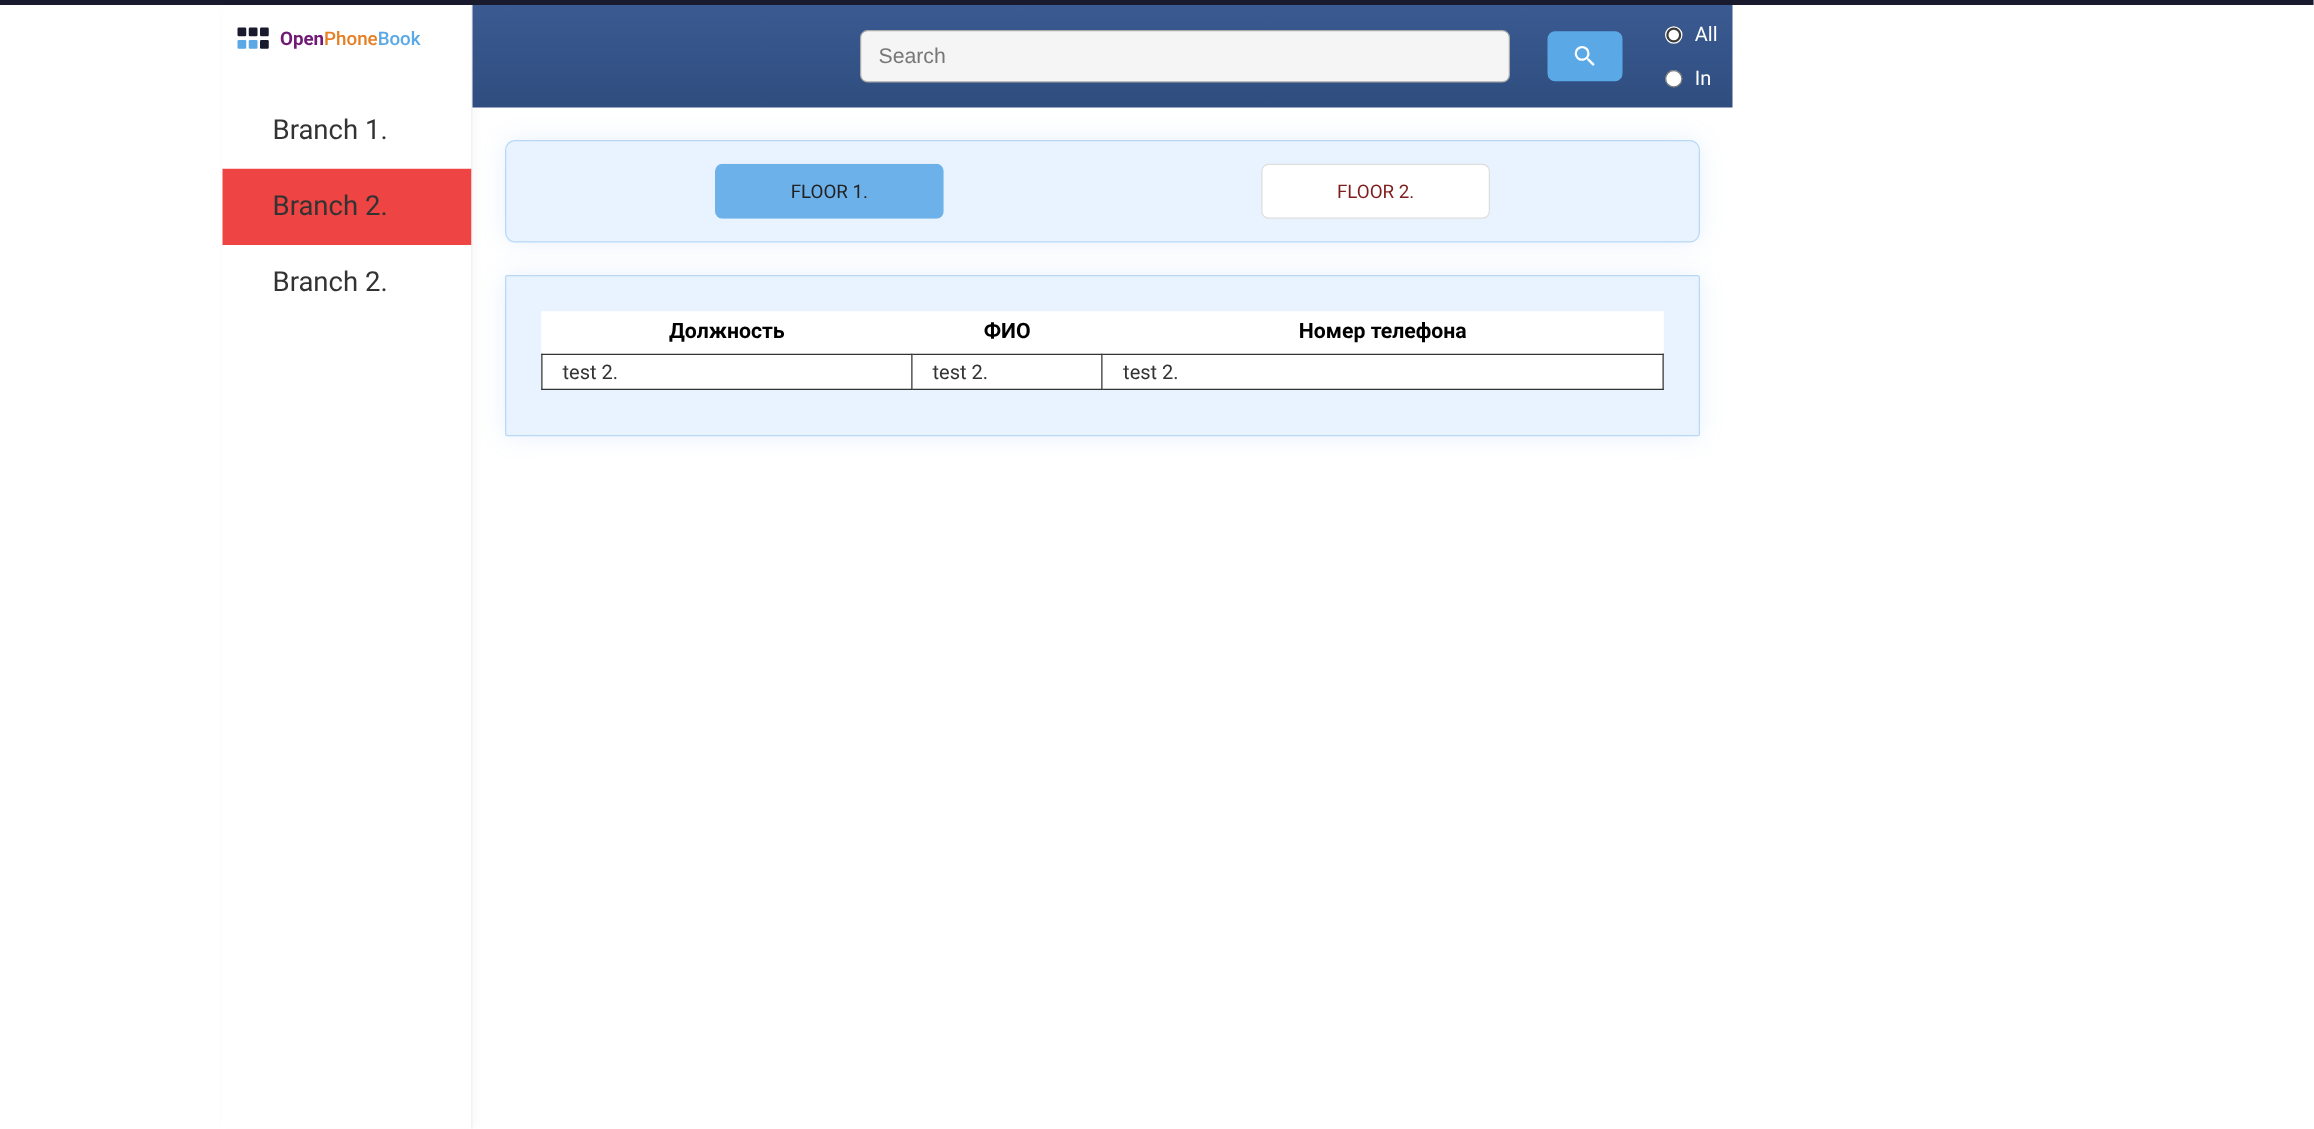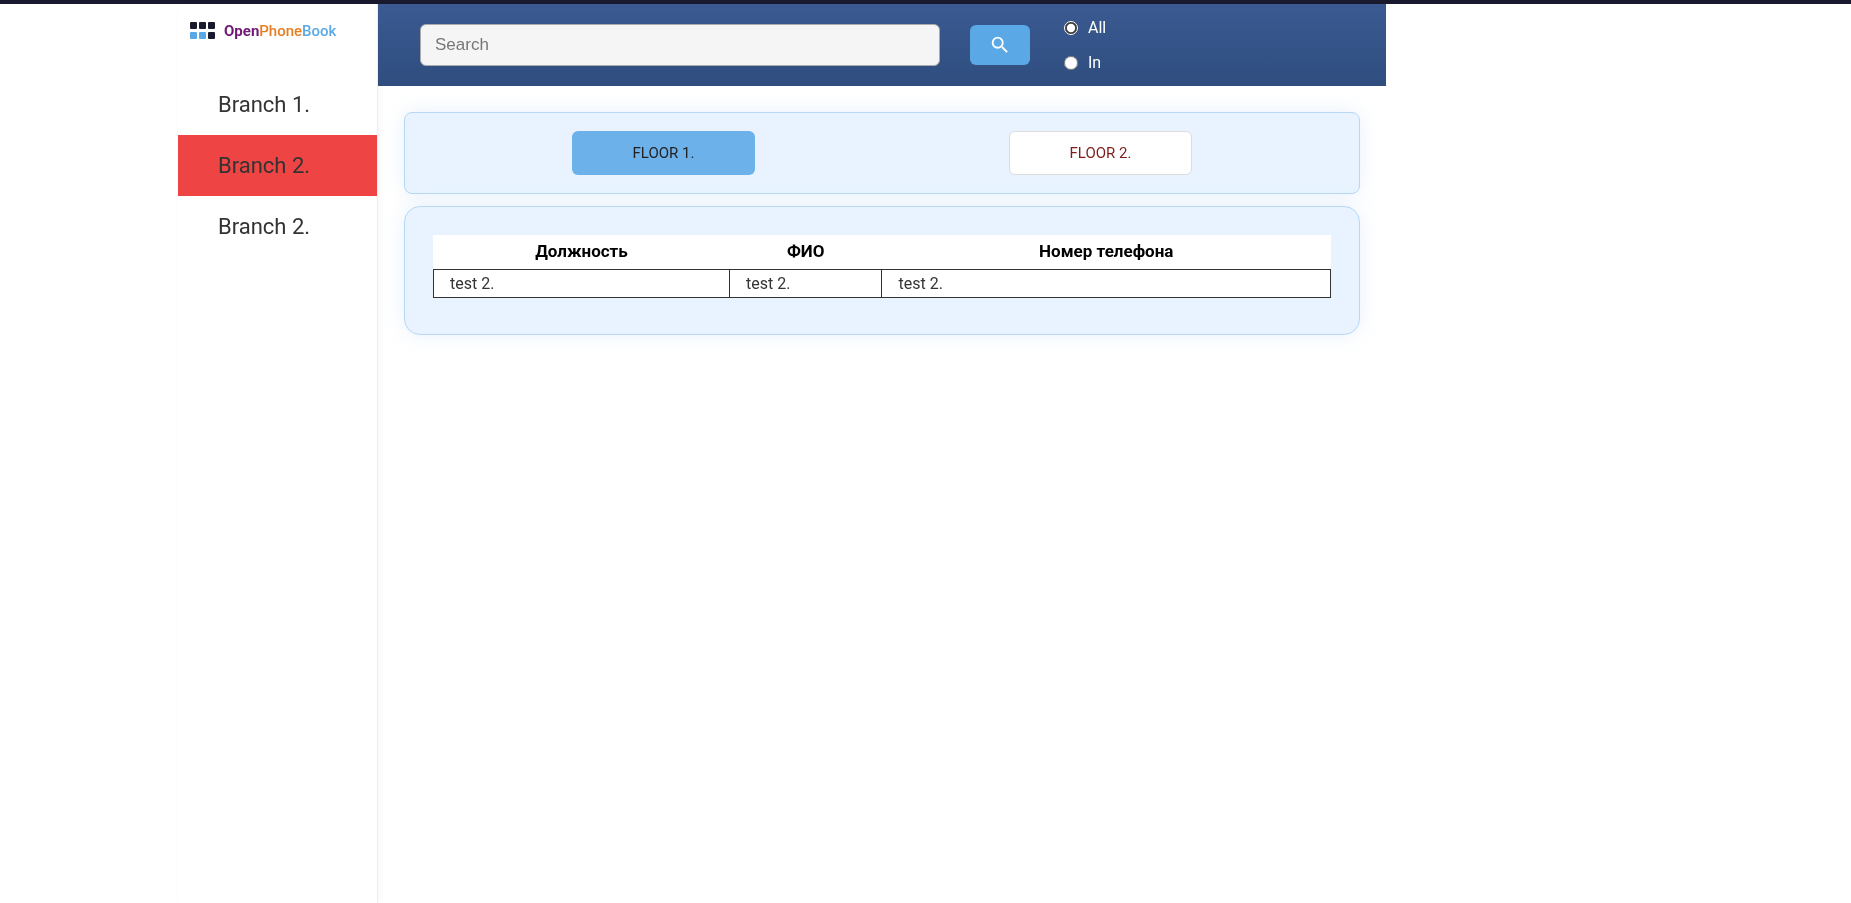--- a/index.html
+++ b/index.html
@@ -70,25 +70,26 @@
     .branch-item.active {
       background: #ef4444;
     }
     .main-area {
       flex: 1;
       max-width: 1008px;
     }
     .header-bar {
       background: #34558b;
       background: linear-gradient(to bottom, #3a5a92, #2f4d7e);
-      padding: 14px 42px;
+      padding: 14px 12px;
       display: flex;
       align-items: center;
       gap: 30px;
       border-bottom-left-radius: 0;
+      justify-content: flex-end;
     }
     .search-input {
       flex: 0 0 520px;
       height: 42px;
       border-radius: 6px;
       border: 1px solid #aaa;
       padding: 0 14px;
       font-size: 17px;
       background: #f5f5f5;
       color: #333;
@@ -152,24 +153,24 @@
     }
     .floor-tab.active {
       background: #6cb1ea;
       color: #222;
     }
     .floor-tab.inactive {
       background: #fff;
       border: 1px solid #ddd;
     }
     .table-panel {
-      margin-top: 12px;
+      margin-top: 26px;
       background: #e8f3ff;
       border: 1px solid #b8d8f5;
-      border-radius: 16px;
+      border-radius: 2px;
       padding: 28px 28px 36px 28px;
       box-shadow: 0 0 20px rgba(100,160,230,0.15);
     }
     table {
       width: 100%;
       border-collapse: collapse;
       background: #fff;
     }
     th {
       font-size: 17px;

